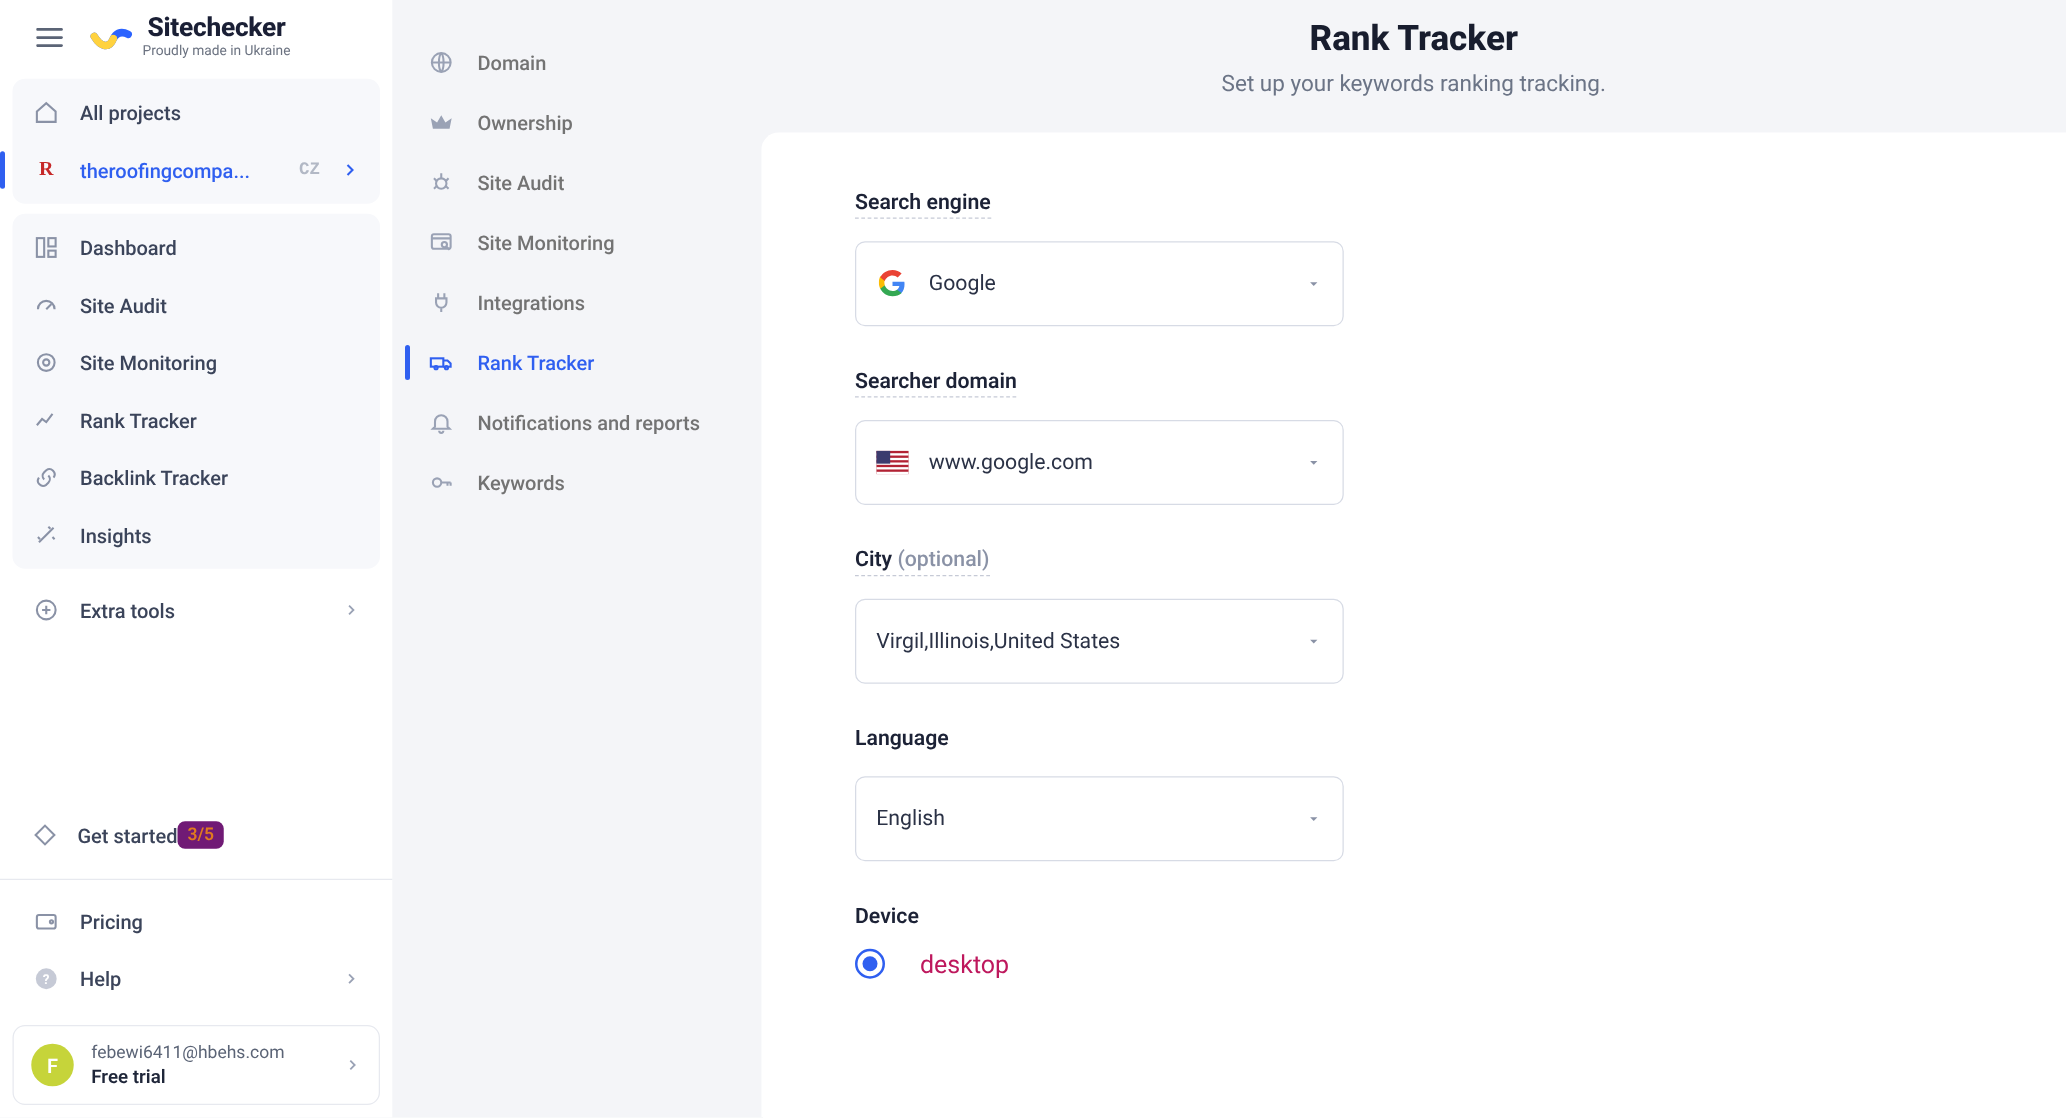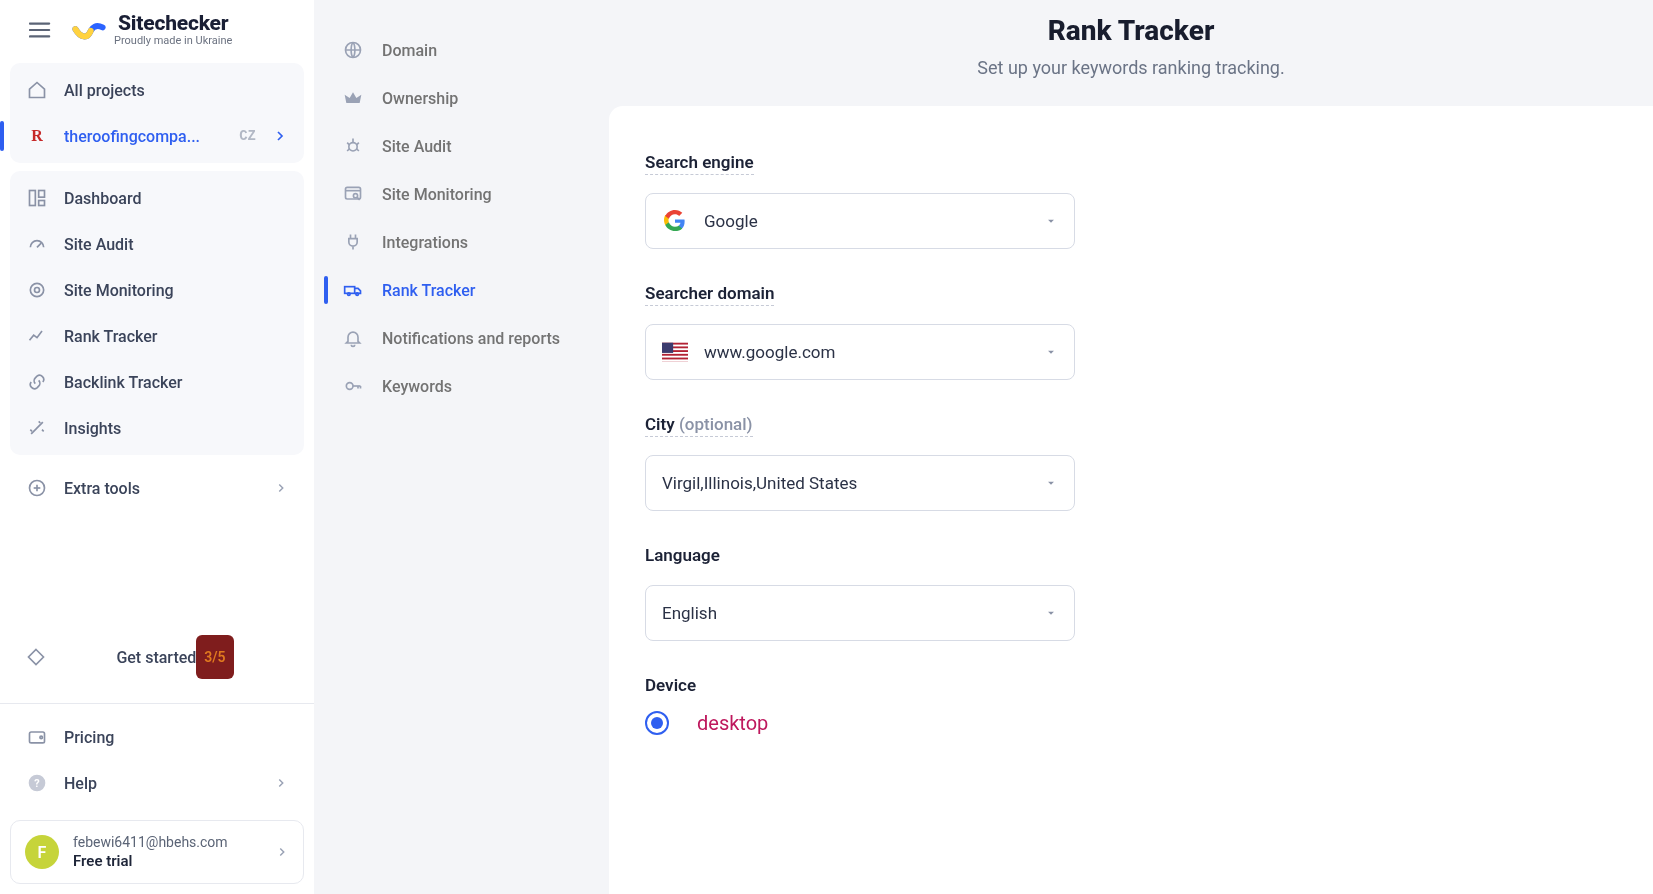--- a/index.html
+++ b/index.html
@@ -66,24 +66,24 @@
 .project-item.active::before {
   content:""; position:absolute; left:-10px; top:8px; bottom:8px; width:4px;
   background:#2f5ff0; border-radius:4px;
 }
 .project-name { flex:1; overflow:hidden; text-overflow:ellipsis; white-space:nowrap; }
 .project-tag { font-size:14px; color:#b2b8c5; font-weight:600;font-family:Liberation Mono, monospace; }
 .proj-chevron { color:#2f5ff0; }
 
 .nav-spacer { flex:1; }
 
-.get-started-row { display:flex; align-items:center; justify-content:center; width:100%; }
+.get-started-row { display:flex; align-items:center; justify-content:flex-start; width:100%; }
 .badge-count {
-  background:#7f1d1d; color:#e07a1f; font-weight:600;
-  font-size:14px; padding:14px 8px; border-radius:6px;
+  background:#701a75; color:#e07a1f; font-weight:600;
+  font-size:14px; padding:3px 8px; border-radius:6px;
 }
 
 .footer-divider { height:1px; background:#e7e9ef; margin:6px 0 4px; }
 
 .user-card {
   margin: 8px 10px 10px;
   border:1px solid #e7e9ef;
   border-radius:10px;
   display:flex; align-items:center;
   padding:12px 14px;
@@ -138,32 +138,32 @@
 .page-title { font-size:28px; font-weight:800; color:#181d2e; }
 .page-sub { font-size:18px; color:#6b7486; margin-top:10px; }
 
 .content-card {
   background:#fff;
   border-top-left-radius:14px;
   flex:1;
   padding: 46px 0 0 36px;
 }
 .form { max-width: 430px; }
-.form-block { margin-bottom: 34px; }
+.form-block { margin-bottom: 34px; margin-left: 39px; }
 .form-label {
   font-size:17px; font-weight:600; color:#1c2236;
   border-bottom:1px dashed #c6cad6;
   display:inline-block; padding-bottom:2px;
 }
 .form-label .opt { color:#8a92a6; font-weight:500; }
 .select {
   margin-top:18px;
   border:1px solid #d7dbe5;
   border-radius:8px;
-  height:56px;
+  height:68px;
   display:flex; align-items:center;
   padding: 0 16px;
   gap:16px;
   cursor:pointer;
   background:#fff;
 }
 .select .sel-icon { width:26px; height:22px; display:flex; align-items:center; justify-content:center; }
 .select .sel-text { flex:1; font-size:17px; color:#2b3246; }
 .select .sel-caret { color:#8a92a6; }
 

